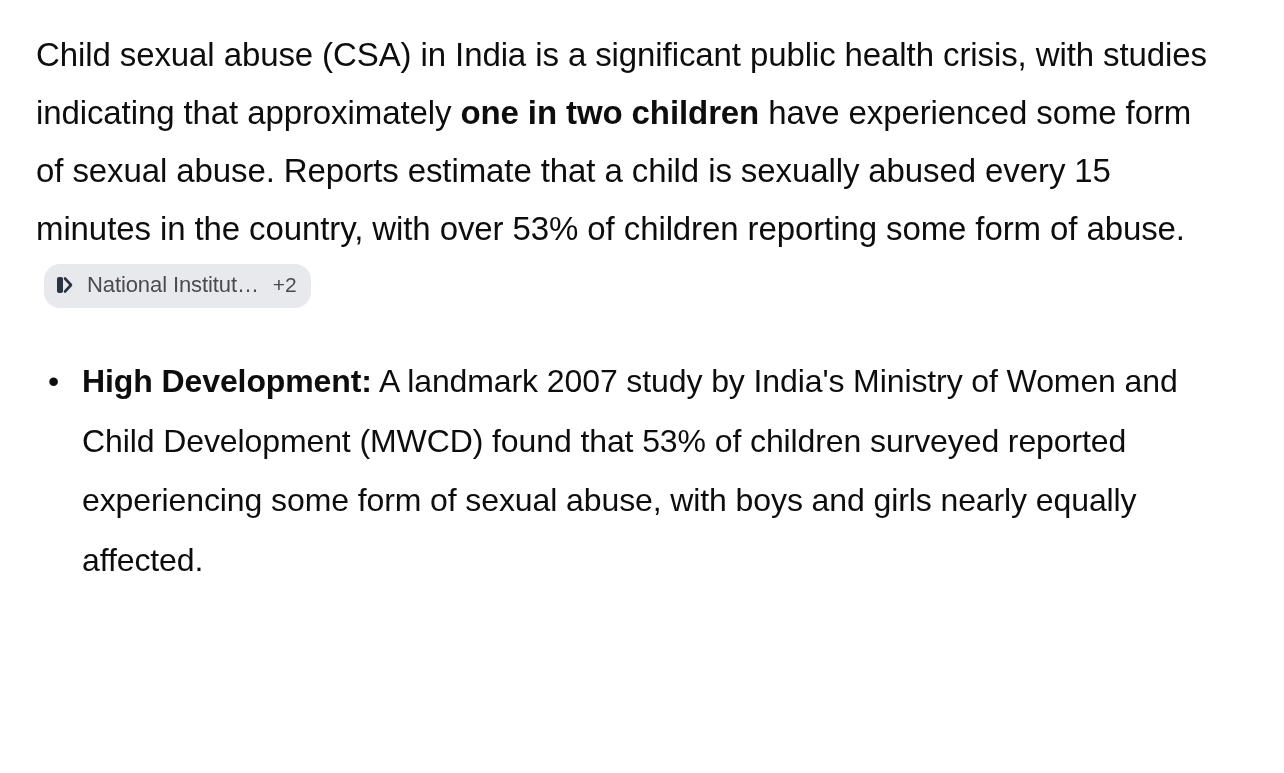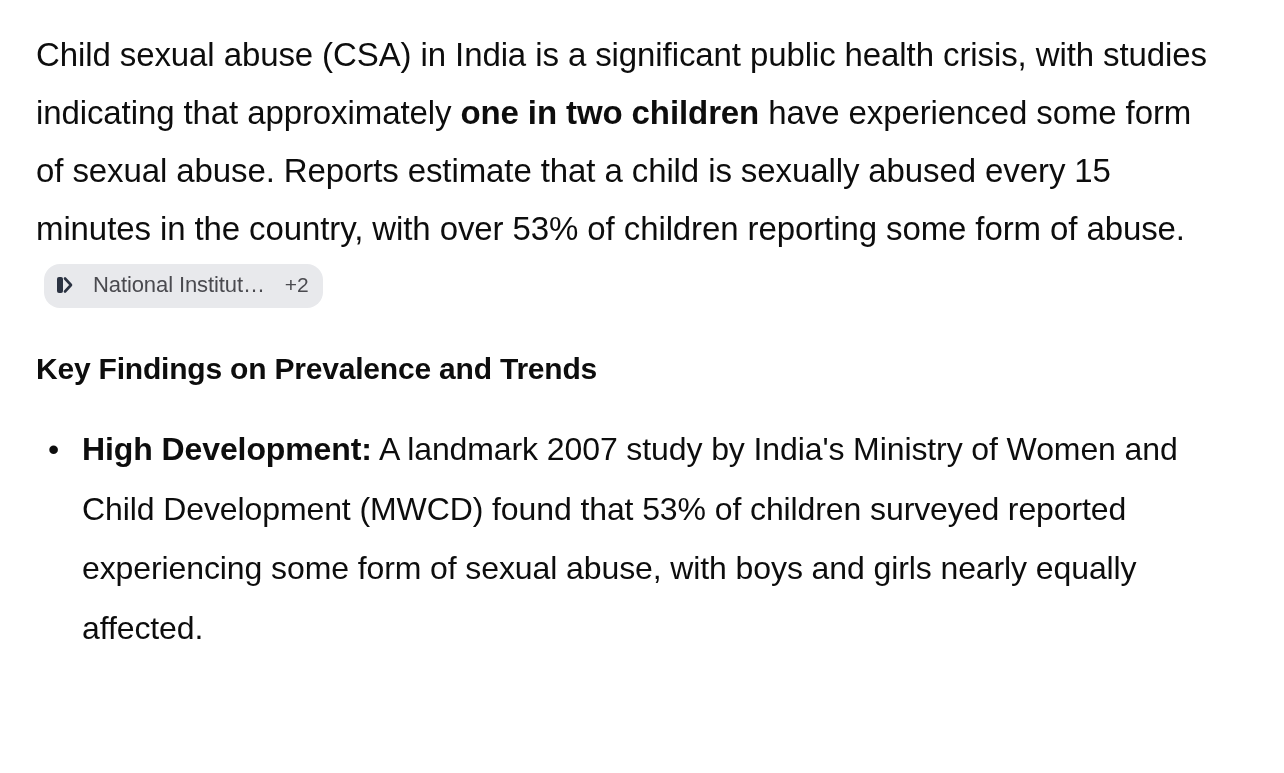--- a/index.html
+++ b/index.html
@@ -26,21 +26,21 @@
     letter-spacing: -0.1px;
     margin: 0 0 36px 0;
     max-width: 1180px;
   }
   .para b, .bold {
     font-weight: 700;
   }
   .cite-chip {
     display: inline-flex;
     align-items: center;
-    gap: 16px;
+    gap: 10px;
     background: #e8e9ec;
     border-radius: 16px;
     padding: 3px 14px 4px 11px;
     vertical-align: 2px;
     margin-left: 8px;
     max-width: 340px;
     cursor: pointer;
   }
   .cite-glyph {
     display: inline-flex;
@@ -101,19 +101,18 @@
         <span class="cite-glyph">
           <svg width="22" height="22" viewBox="0 0 22 22">
             <rect x="2" y="3" width="6" height="16" rx="2" fill="#2b3342"></rect>
             <path d="M10 4.5 L16 11 L10 17.5" stroke="#2b3342" stroke-width="2.6" fill="none" stroke-linecap="round" stroke-linejoin="round"></path>
           </svg>
         </span>
         <span class="cite-label">National Institut…</span>
         <span class="cite-more">+2</span>
       </span></p>
 
-  <h2 class="section-heading">Key Findings on Prevalence and Trends</h2>
 
   <ul class="bullets">
     <li><span class="dot">•</span><b class="bold">High Development:</b><span> A landmark 2007 study by India's Ministry of Women and Child Development (MWCD) found that 53% of children surveyed reported experiencing some form of sexual abuse, with boys and girls nearly equally affected.</span></li>
   </ul>
 
 </div>
 
 </body></html>

